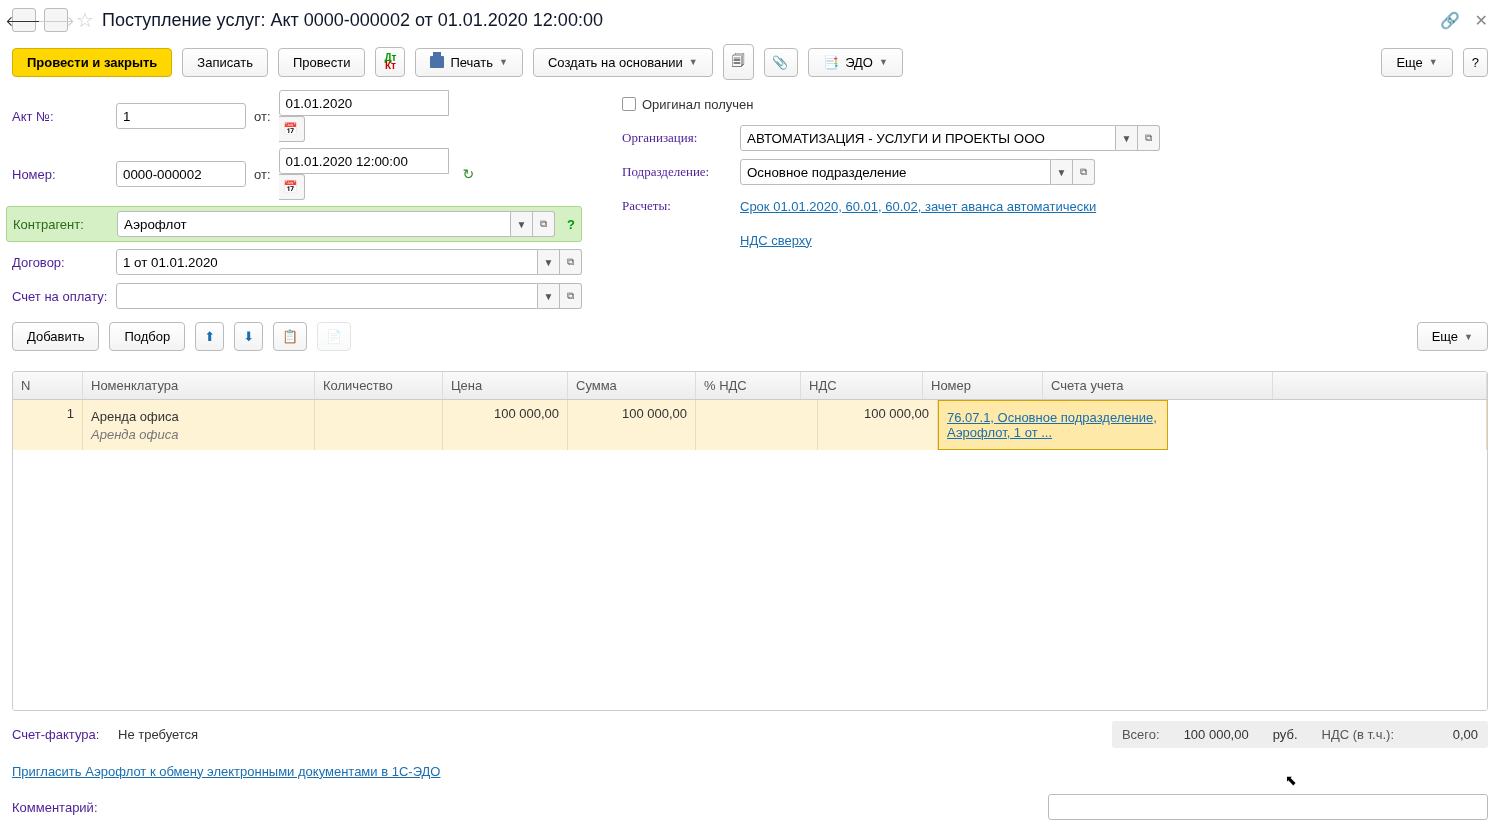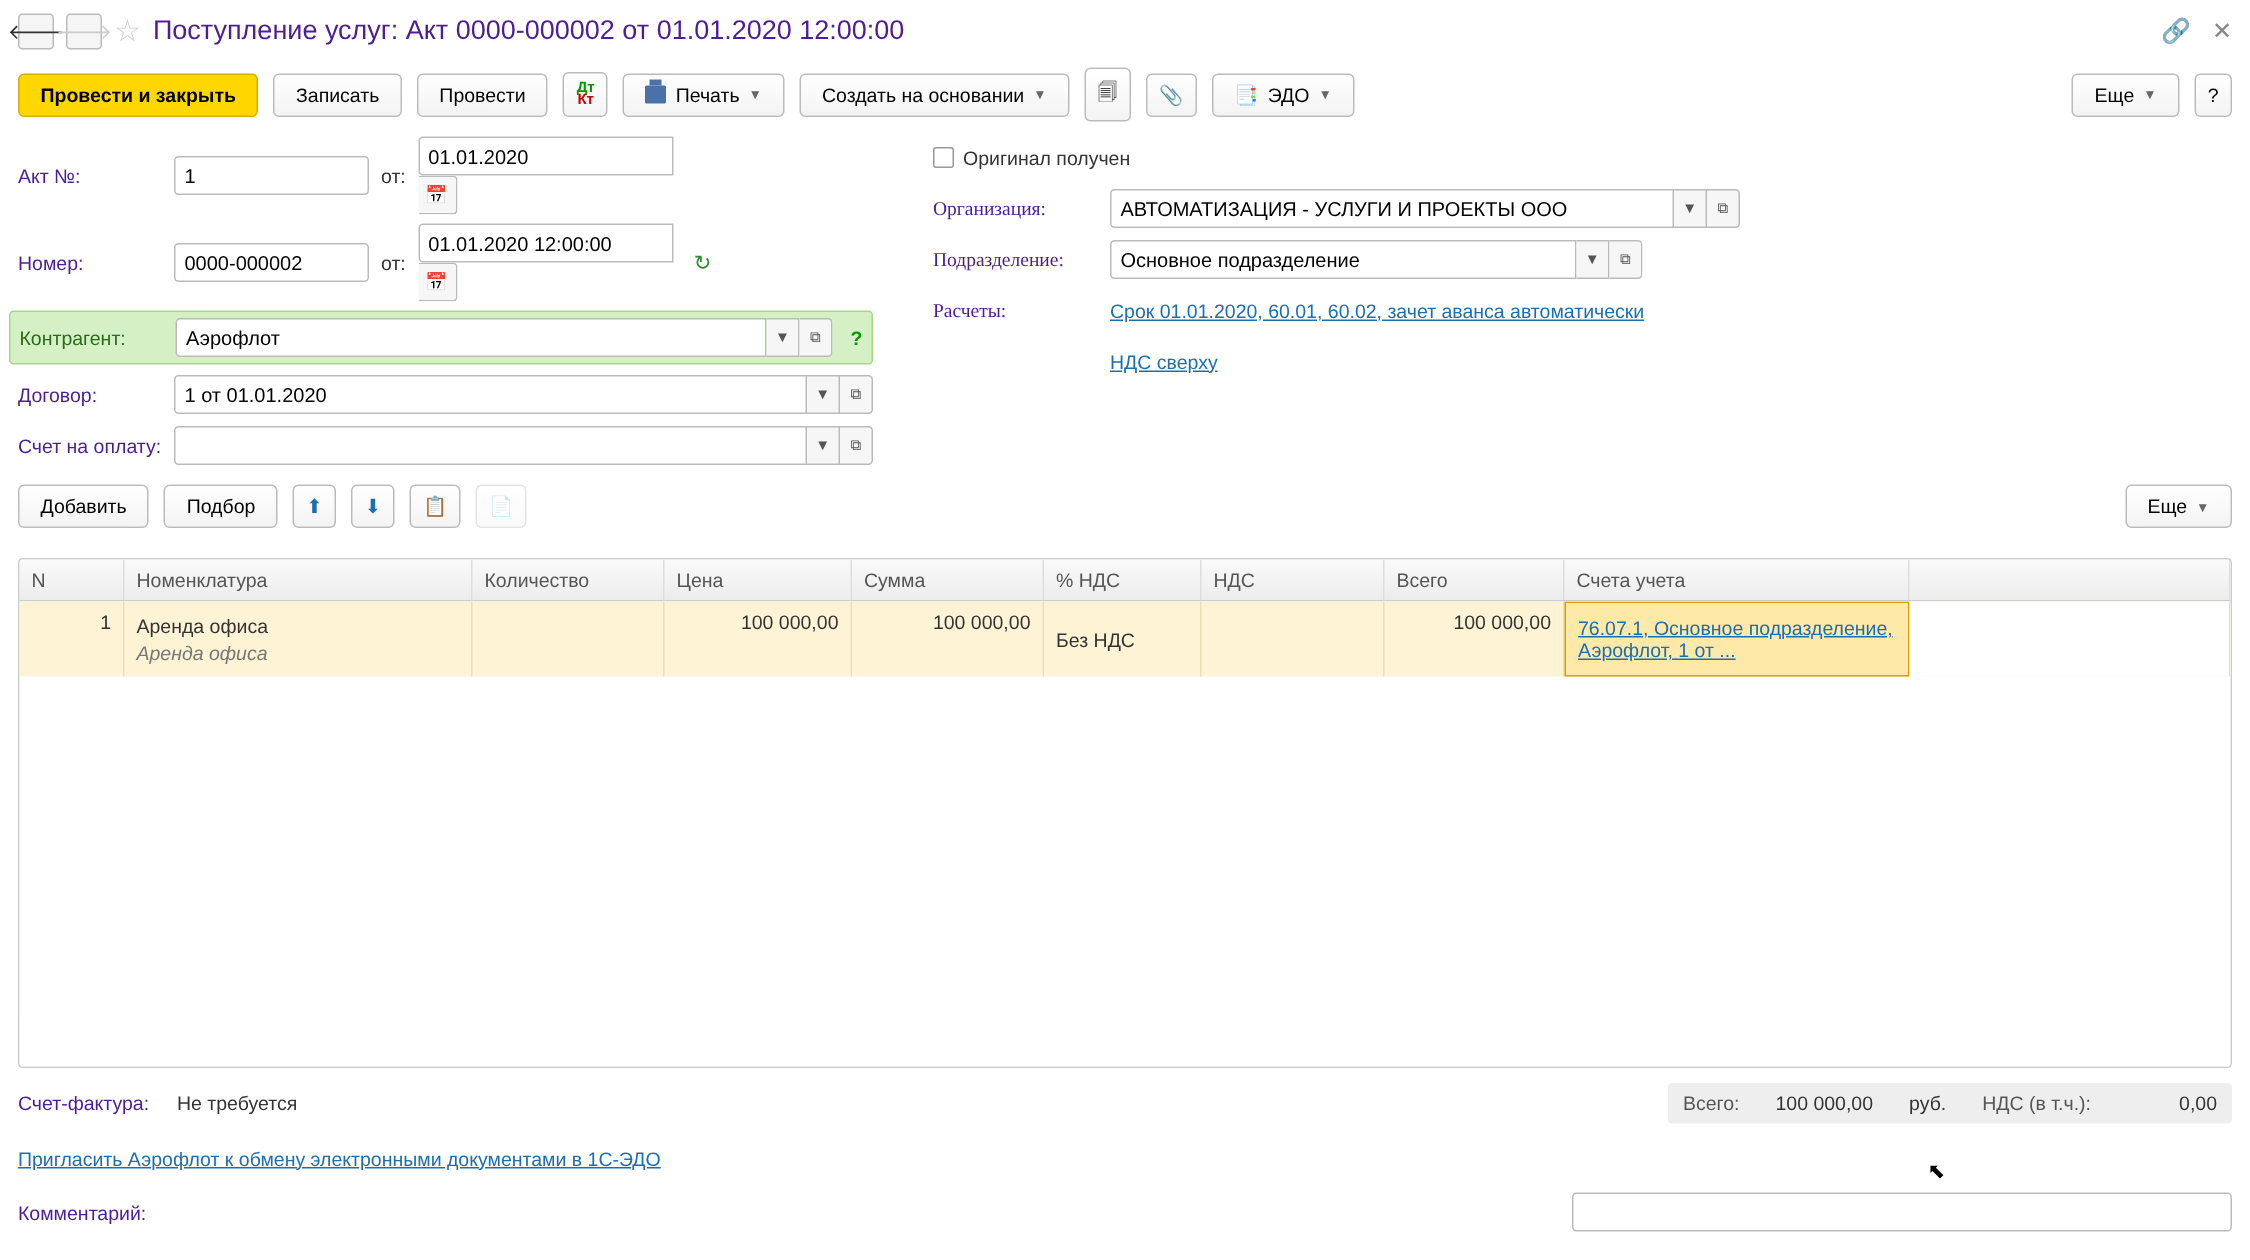--- a/index.html
+++ b/index.html
@@ -2,21 +2,21 @@
 <html><head>
 <meta charset="utf-8">
 <style>
 * { box-sizing: border-box; margin: 0; padding: 0; }
 body { font-family: Arial, sans-serif; font-size: 13px; color: #333; background: #fff; padding: 8px 12px; }
 
 .header { display: flex; align-items: center; gap: 8px; margin-bottom: 12px; }
 .nav-btn { width: 24px; height: 24px; border: 1px solid #bbb; border-radius: 3px; background: #f5f5f5; display: flex; align-items: center; justify-content: center; cursor: pointer; font-size: 14px; }
 .nav-btn.disabled { color: #ccc; cursor: default; }
 .star-icon { font-size: 20px; color: #ccc; cursor: pointer; }
-.title { font-size: 18px; font-weight: normal; color: #4c1d95; flex: 1; }
+.title { font-size: 18px; font-weight: normal; color: #0f172a; flex: 1; }
 .header-icon { font-size: 16px; color: #888; cursor: pointer; margin-left: 6px; }
 
 .toolbar { display: flex; align-items: center; gap: 10px; margin-bottom: 10px; }
 .btn { padding: 6px 14px; border: 1px solid #bbb; border-radius: 4px; background: linear-gradient(#fff,#f3f3f3); cursor: pointer; font-size: 13px; display: inline-flex; align-items: center; gap: 6px; white-space: nowrap; }
 .btn-primary { background: #ffd700; border-color: #d4af00; font-weight: bold; }
 .icon-btn { padding: 6px 8px; }
 .btn .caret { font-size: 9px; color: #666; }
 .dtkt { font-size:10px; line-height:8px; font-weight:bold; }
 .dtkt .dt { color:#090; }
 .dtkt .kt { color:#c00; }
@@ -221,42 +221,39 @@
 
 <div class="table-wrap">
   <div class="thead">
     <div class="th col-n">N</div>
     <div class="th col-nom">Номенклатура</div>
     <div class="th col-qty">Количество</div>
     <div class="th col-price">Цена</div>
     <div class="th col-sum">Сумма</div>
     <div class="th col-vatp">% НДС</div>
     <div class="th col-vat">НДС</div>
-    <div class="th col-total">Всего</div>
+    <div class="th col-total">Номер</div>
     <div class="th col-acc">Счета учета</div>
     <div class="th col-rest"></div>
   </div>
   <div class="tbody">
     <div class="trow">
       <div class="td col-n num">
           <span class="main-text">1</span>
         </div>
       <div class="td col-nom">
         <span class="main-text">Аренда офиса</span>
         <span class="sub-text">Аренда офиса</span>
       </div>
       <div class="td col-qty num"></div>
       <div class="td col-price num">
           <span class="main-text">100 000,00</span>
         </div>
       <div class="td col-sum num">
           <span class="main-text">100 000,00</span>
-        </div>
-      <div class="td col-vatp">
-          <span class="main-text">Без НДС</span>
         </div>
       <div class="td col-vat num"></div>
       <div class="td col-total num">
           <span class="main-text">100 000,00</span>
         </div>
       <div class="td col-acc accounts">
           <span class="link">76.07.1, Основное подразделение, Аэрофлот, 1 от ...</span>
         </div>
       <div class="td col-rest" style="background:#fff"></div>
     </div>

